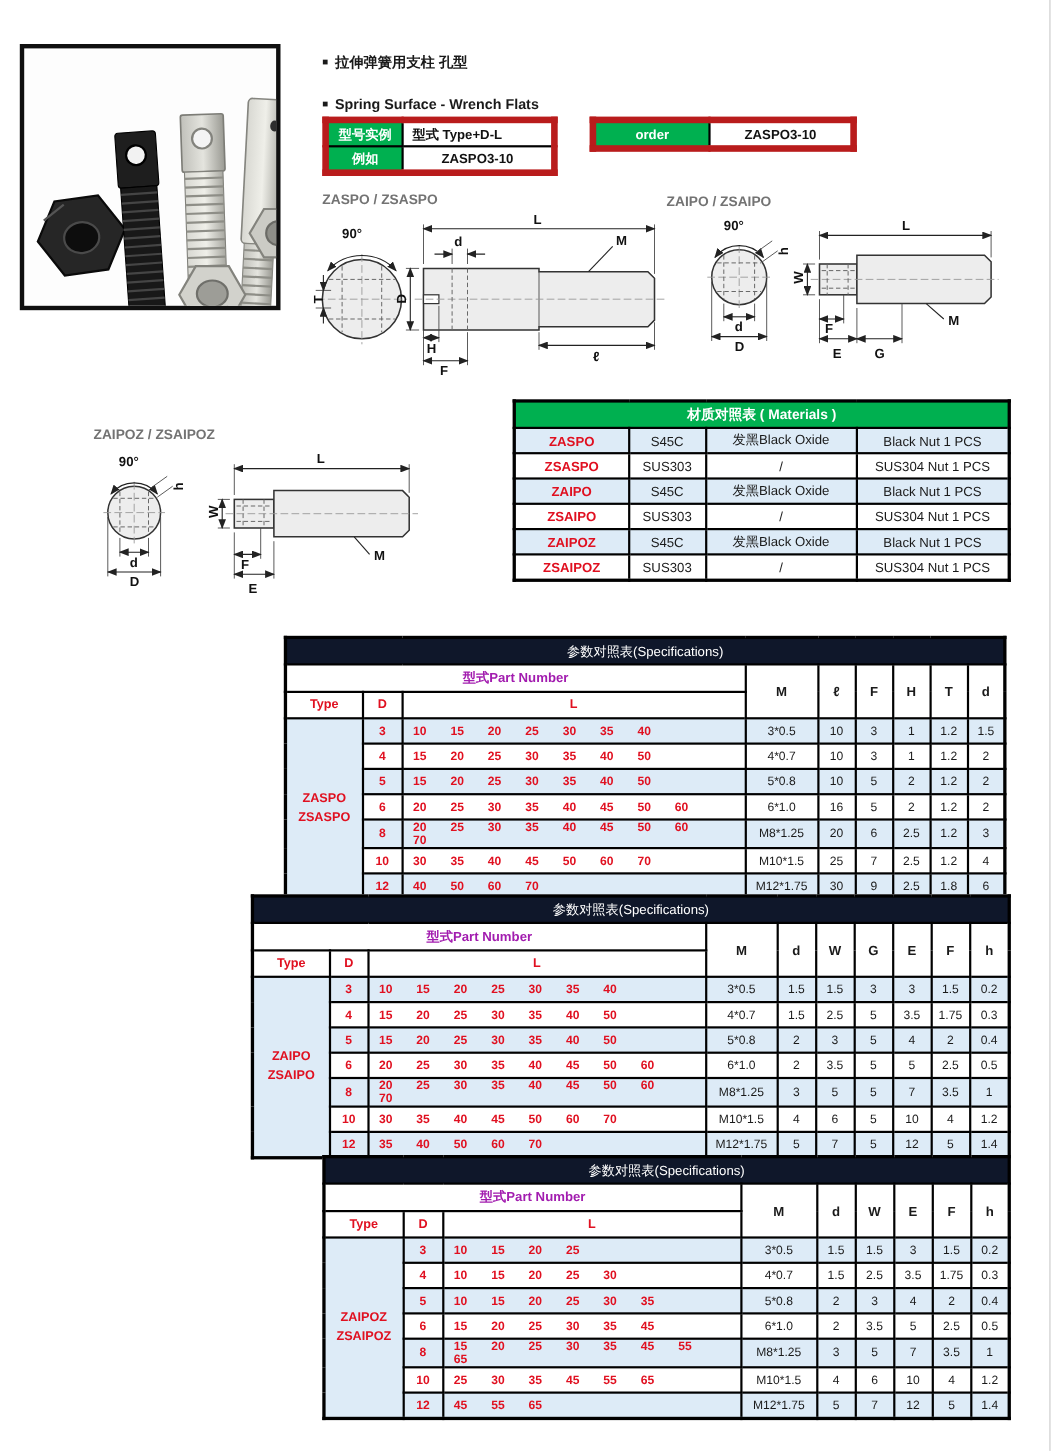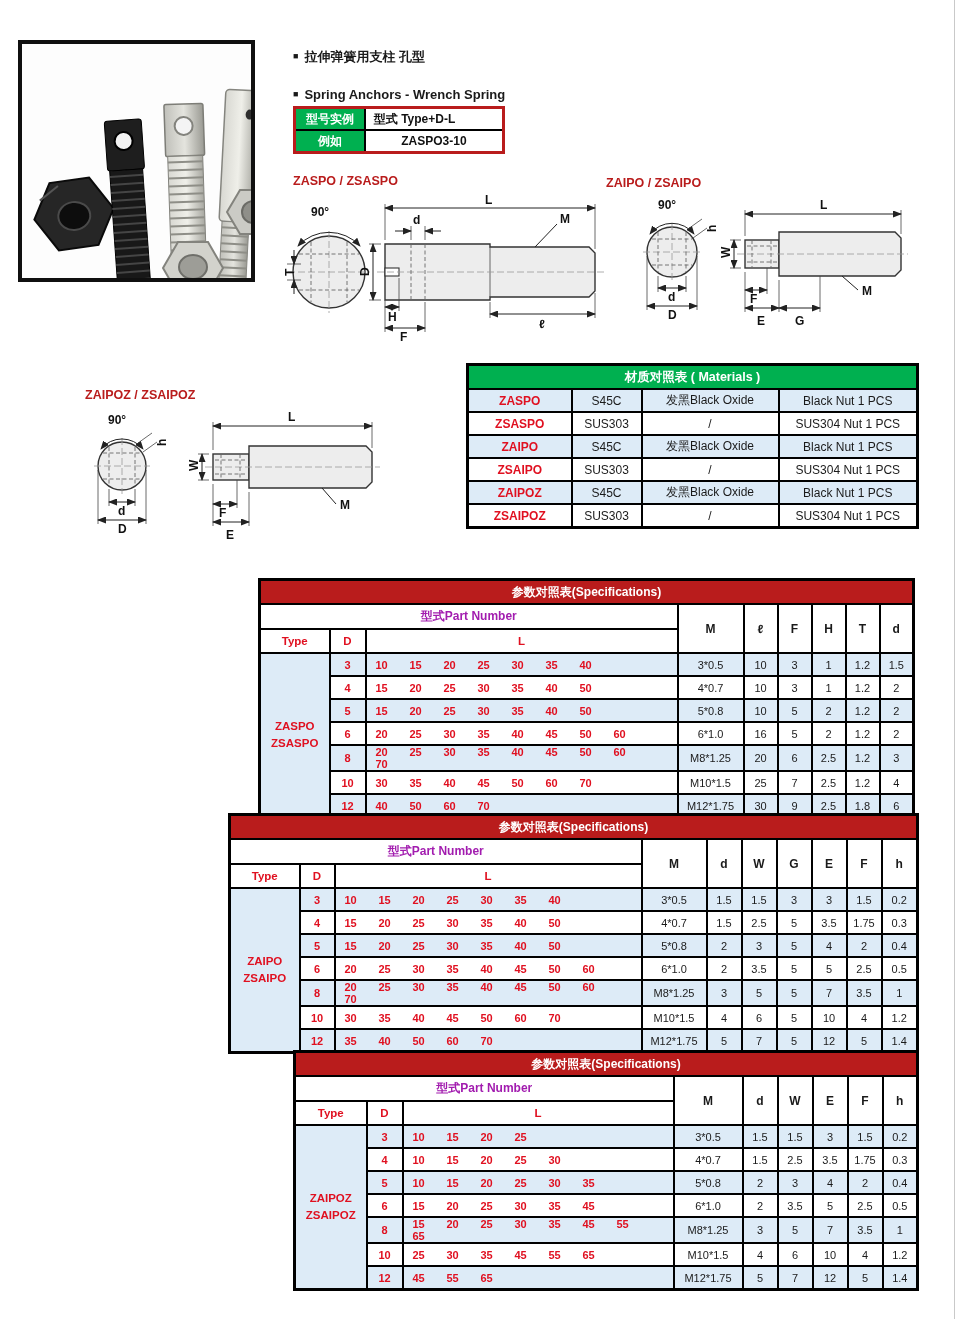--- a/index.html
+++ b/index.html
@@ -8,40 +8,40 @@
 
   
   #photo{left:18px;top:40px;width:237px;height:242px;border:4px solid #101010;box-sizing:border-box;background:#fdfdfd;}
 
   
   .bullet-line{left:293px;font-size:13px;font-weight:600;color:#1a1a1a;white-space:nowrap;}
   .bullet-line .sq{font-size:9px;vertical-align:2px;margin-right:6px;}
 
   
   table{border-collapse:collapse;table-layout:fixed;}
-  .mini{border:3px solid #b91c1c;background:#fff;}
+  .mini{border:6px solid #b91c1c;background:#fff;}
   .mini td{border:2px solid #000;height:20px;font-size:12px;font-weight:700;text-align:center;padding:0 4px;color:#111;}
   .mini td.g{background:#00b050;color:#fff;}
   .mini td.lft{text-align:left;padding-left:8px;}
 
   
-  .dwg-title{color:#b91c1c;font-weight:700;font-size:12.5px;white-space:nowrap;}
+  .dwg-title{color:#737373;font-weight:700;font-size:12.5px;white-space:nowrap;}
 
   
   .mat{border:3px solid #000;background:#fff;}
   .mat td{border:2px solid #000;font-size:12px;height:21px;text-align:center;padding:0 2px;color:#1a1a1a;font-weight:400;}
   .mat td.title{background:#00b050;color:#fff;font-weight:700;font-size:12.5px;height:22px;}
   .mat tr.hdr td{height:44px;line-height:1.55;font-weight:600;}
   .mat td.tname{color:#e01020;font-weight:700;}
   .mat tr.alt td{background:#ddebf7;}
 
   
   .spec{border:3px solid #000;background:#fff;}
   .spec td{border:2px solid #000;font-size:11px;height:21px;text-align:center;vertical-align:middle;padding:0;color:#1a1a1a;font-weight:400;}
-  .spec td.title{background:#b91c1c;color:#fff;font-weight:700;font-size:12px;height:22px;}
+  .spec td.title{background:#0f172a;color:#fff;font-weight:400;font-size:12px;height:22px;}
   .spec td.pn{color:#a21caf;font-weight:700;font-size:12px;height:23px;}
   .spec td.colhead{color:#e01020;font-weight:700;font-size:11.5px;height:22px;}
   .spec td.spechead{font-weight:700;font-size:12px;}
   .spec td.dval{color:#e01020;font-weight:700;}
   .spec td.lcell{text-align:left;padding-left:9px;}
   .spec .lnum{display:inline-block;width:34px;color:#e01020;font-weight:700;text-align:left;font-size:11px;}
   .spec td.typecell{color:#e01020;font-weight:700;background:#fff;white-space:pre-line;font-size:11.5px;line-height:1.5;}
   .spec tr.alt td{background:#ddebf7;}
   .spec td.typecell{background:#fff;}
 
@@ -151,21 +151,21 @@
       <polygon points="208,226 193,252 163,252 148,226 163,200 193,200" fill="#d2d2cc" stroke="#83837d" stroke-width="2" transform="translate(-7,-2)"></polygon>
       <ellipse cx="171" cy="223" rx="14" ry="12" fill="#9d9d97" stroke="#6f6f6a" stroke-width="2"></ellipse>
     </g>
   </svg>
 </div>
 
 <div class="abs bullet-line" style="top:48px;">
   <span class="sq">■</span><span>拉伸弹簧用支柱 孔型</span>
 </div>
 <div class="abs bullet-line" style="top:87px;">
-  <span class="sq">■</span><span>Spring Anchors - Wrench Spring</span>
+  <span class="sq">■</span><span>Spring Surface - Wrench Flats</span>
 </div>
 
 <table class="mini abs" style="left:293px;top:106px;width:212px;">
   <colgroup>
       <col style="width:70px">
       <col style="width:138px">
     </colgroup>
   <tbody>
       <tr>
     <td class="g">型号实例</td>
@@ -177,20 +177,24 @@
   </tr>
 </tbody>
   </table>
 
 <table class="mini abs" style="left:536px;top:106px;width:241px;">
   <colgroup>
       <col style="width:106px">
       <col style="width:131px">
     </colgroup>
   <tbody>
+  <tr>
+    <td class="g">order</td>
+    <td>ZASPO3-10</td>
+  </tr>
 </tbody>
   </table>
 
 <div class="abs dwg-title" style="left:293px;top:174px;">ZASPO / ZSASPO</div>
 <svg class="abs" style="left:285px;top:190px;" width="340" height="152" viewBox="0 0 340 152">
   <defs>
     <marker id="ar1" markerWidth="9" markerHeight="7" refX="8" refY="3.5" orient="auto-start-reverse">
       <path d="M0,0 L9,3.5 L0,7 Z" fill="#222"></path>
     </marker>
   </defs>

